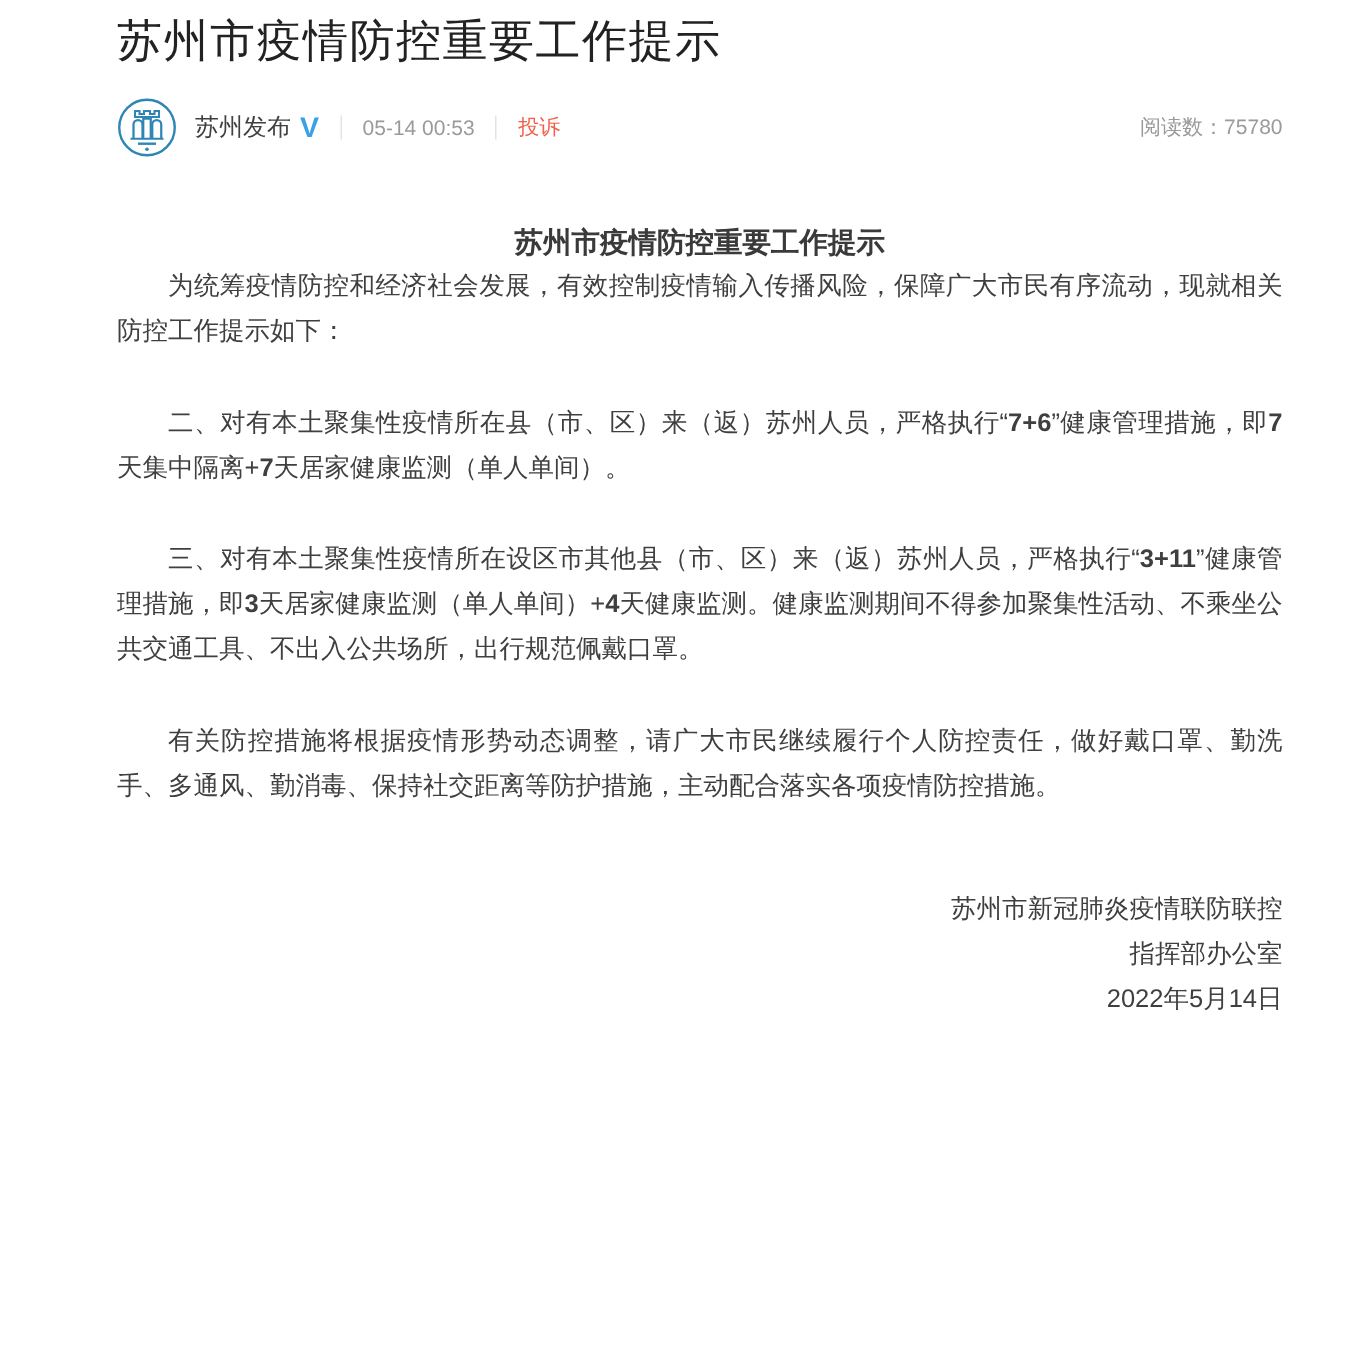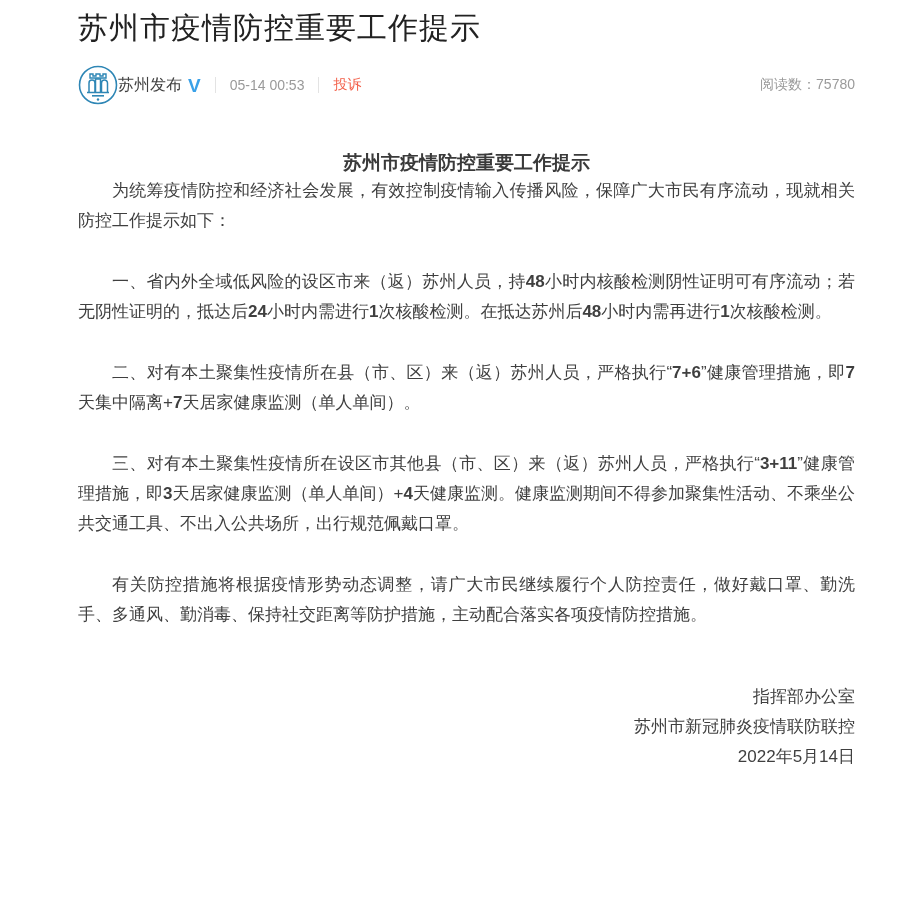--- a/index.html
+++ b/index.html
@@ -34,20 +34,21 @@
     align-items: center;
   }
   .avatar {
     width: 40px;
     height: 40px;
     border-radius: 50%;
     flex: 0 0 auto;
     cursor: pointer;
   }
   .author-name {
+    margin-left: 12px;
     font-size: 16px;
     color: #404040;
     cursor: pointer;
   }
   .v-badge {
     margin-left: 6px;
     font-size: 19px;
     font-weight: 700;
     color: #3aa1e8;
     font-style: normal;
@@ -152,29 +153,28 @@
       <span class="meta-divider"></span>
       <a class="report-link">投诉</a>
       <span class="meta-spacer"></span>
       <span class="read-count">阅读数：75780</span>
     </div>
 
     <div class="article-heading">苏州市疫情防控重要工作提示</div>
 
     <div class="article-body">
       <p>为统筹疫情防控和经济社会发展，有效控制疫情输入传播风险，保障广大市民有序流动，现就相关防控工作提示如下：</p>
-      <p>一、省内外全域低风险的设区市来（返）苏州人员，持<b>48</b>小时内核酸检测阴性证明可有序流动；若无阴性证明的，抵达后<b>24</b>小时内需进行<b>1</b>次核酸检测。在抵达苏州后<b>48</b>小时内需再进行<b>1</b>次核酸检测。</p>
       <p>二、对有本土聚集性疫情所在县（市、区）来（返）苏州人员，严格执行“<b>7+6</b>”健康管理措施，即<b>7</b>天集中隔离+<b>7</b>天居家健康监测（单人单间）。</p>
       <p>三、对有本土聚集性疫情所在设区市其他县（市、区）来（返）苏州人员，严格执行“<b>3+11</b>”健康管理措施，即<b>3</b>天居家健康监测（单人单间）+<b>4</b>天健康监测。健康监测期间不得参加聚集性活动、不乘坐公共交通工具、不出入公共场所，出行规范佩戴口罩。</p>
       <p>有关防控措施将根据疫情形势动态调整，请广大市民继续履行个人防控责任，做好戴口罩、勤洗手、多通风、勤消毒、保持社交距离等防护措施，主动配合落实各项疫情防控措施。</p>
     </div>
 
     <div class="signature">
+      <div>苏州市新冠肺炎疫情联防联控</div>
       <div>指挥部办公室</div>
-      <div>苏州市新冠肺炎疫情联防联控</div>
       <div>2022年5月14日</div>
     </div>
 
   </div>
 
   <div class="watermark">
     <svg class="wm-icon" viewBox="0 0 42 42" xmlns="http://www.w3.org/2000/svg">
       <circle cx="21" cy="22" r="14" fill="none" stroke="#c9c9c9" stroke-width="2"></circle>
       <circle cx="15.5" cy="20" r="3.4" fill="none" stroke="#c9c9c9" stroke-width="1.8"></circle>
       <circle cx="26.5" cy="20" r="3.4" fill="none" stroke="#c9c9c9" stroke-width="1.8"></circle>

